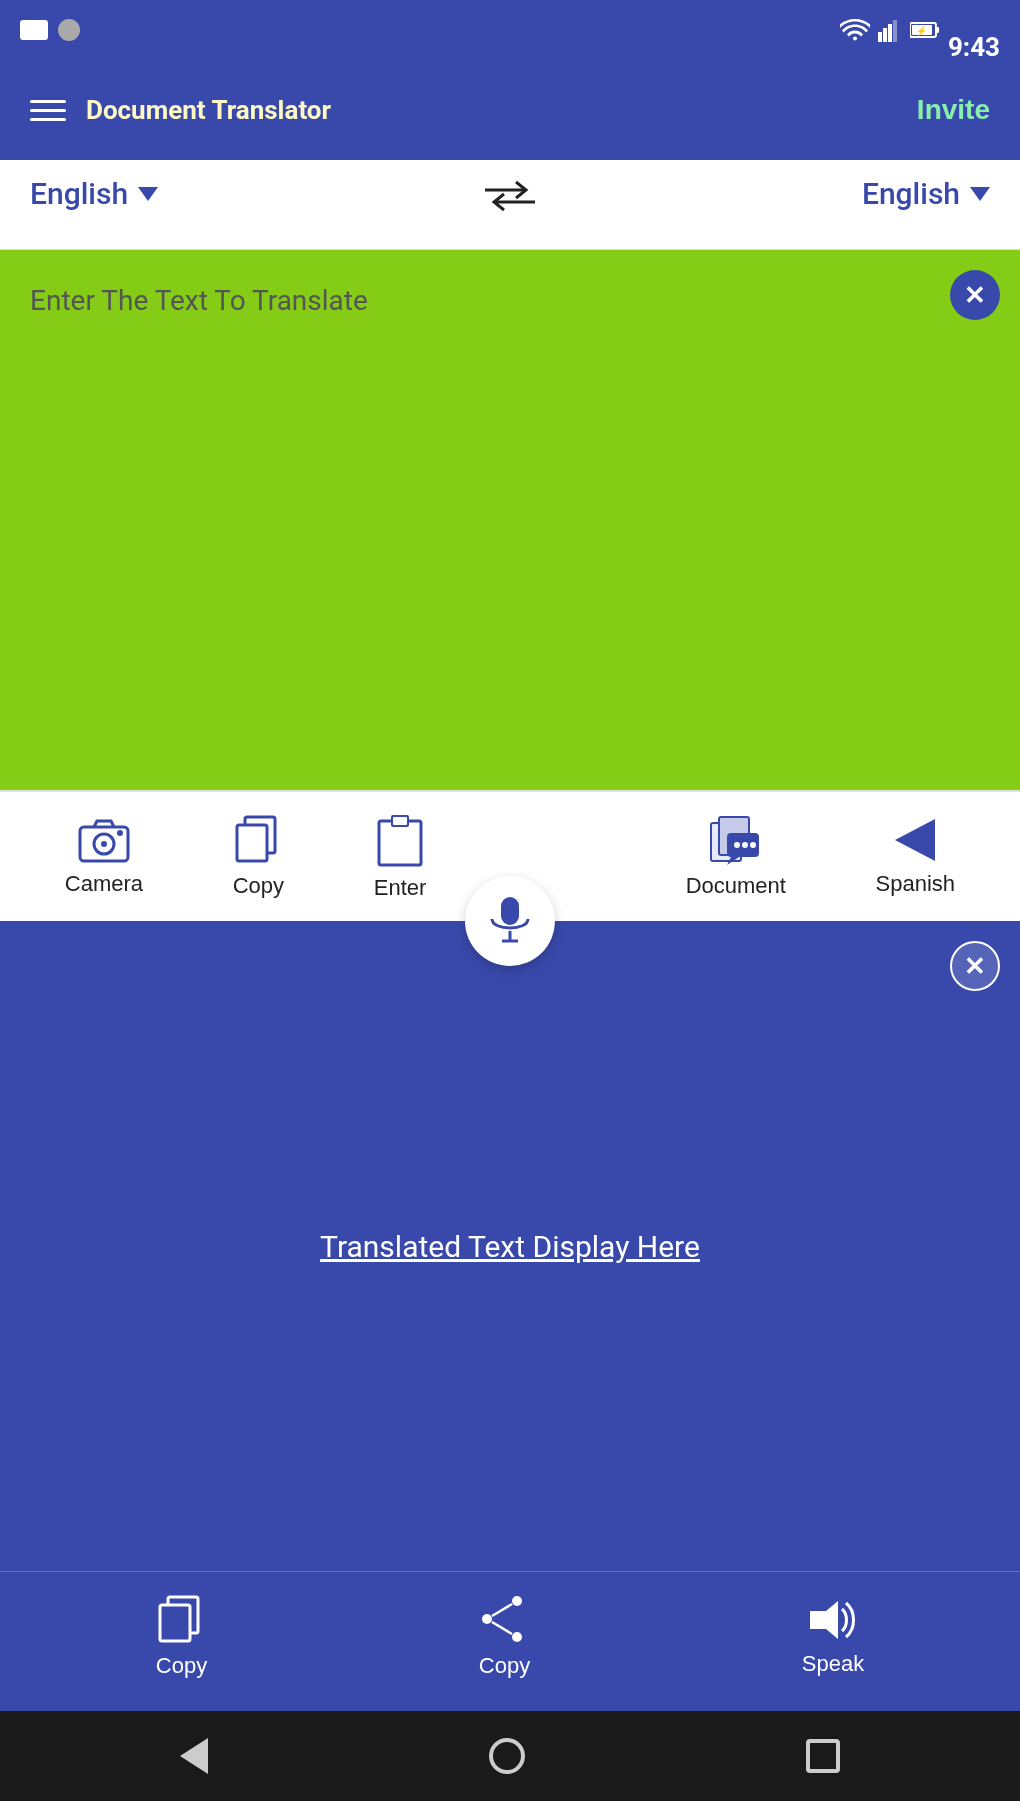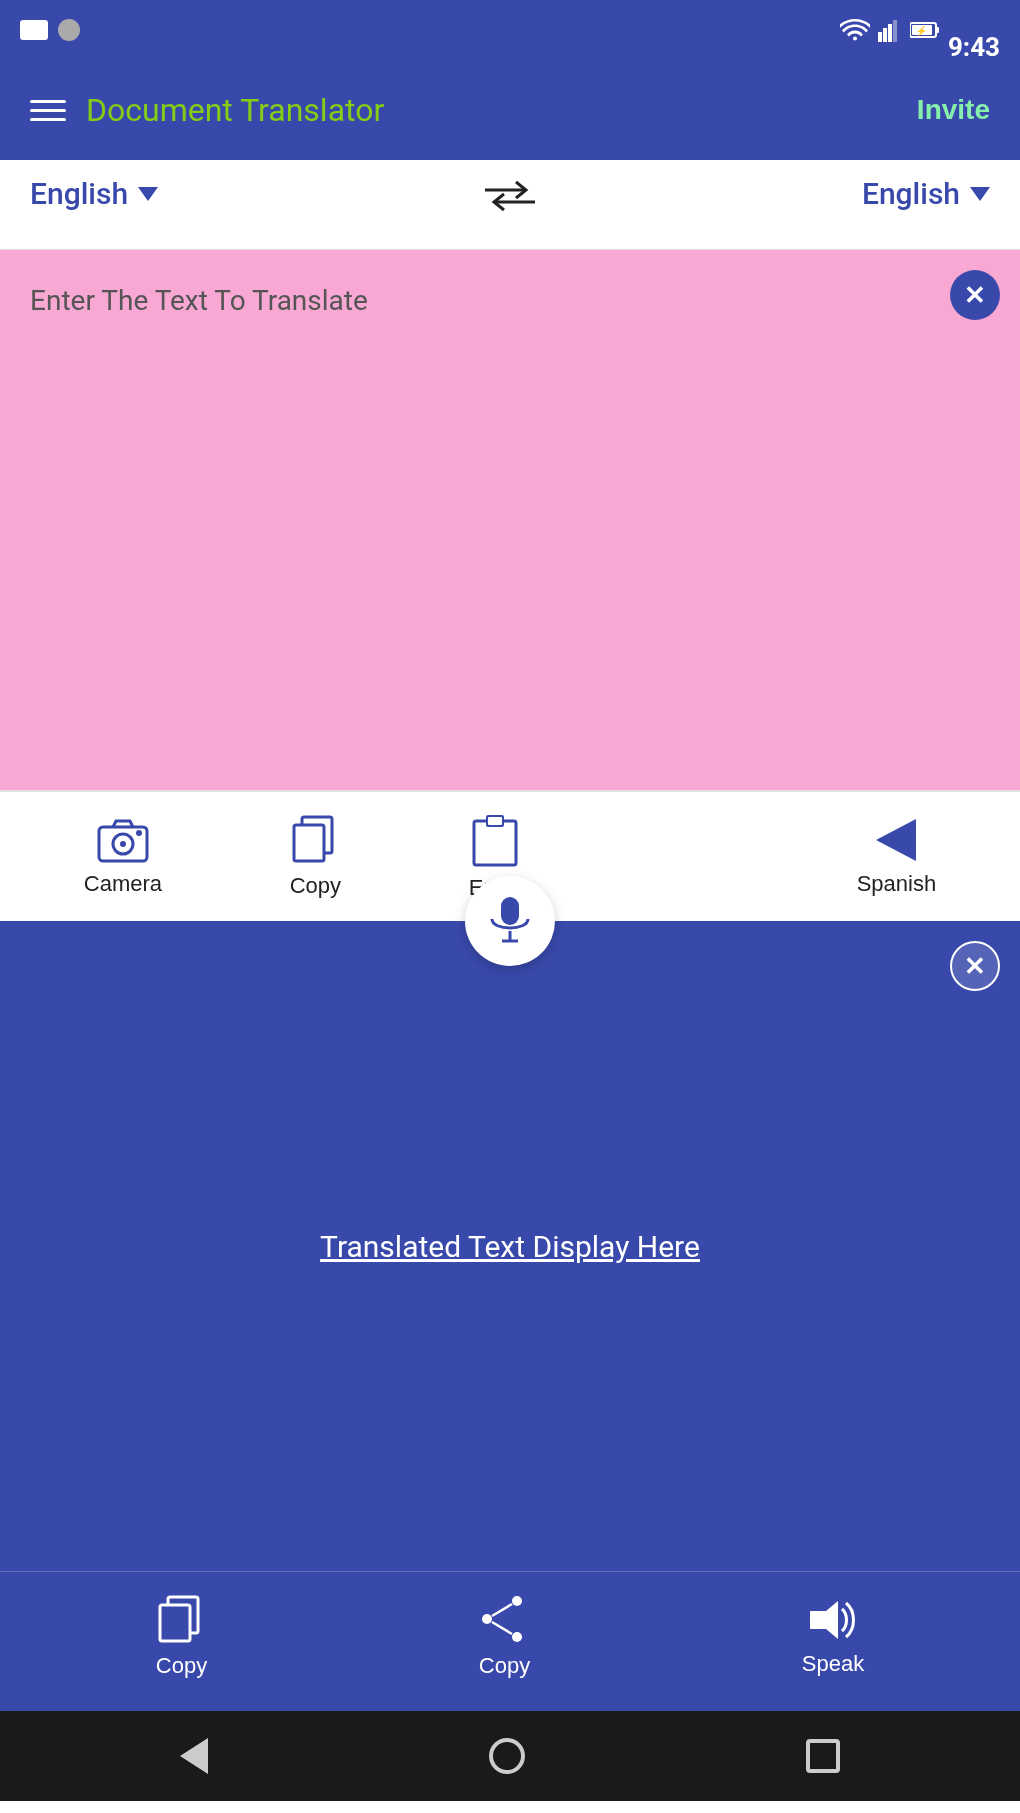--- a/index.html
+++ b/index.html
@@ -70,23 +70,23 @@
       gap: 6px;
       cursor: pointer;
     }
     .hamburger span {
       width: 36px;
       height: 3px;
       background: #fff;
       border-radius: 2px;
     }
     .app-title {
-      color: #84cc16;
-      font-size: 32px;
-      font-weight: 400;
+      color: #fef9c3;
+      font-size: 26px;
+      font-weight: 700;
     }
     .invite-btn {
       color: #86efac;
       font-size: 28px;
       font-weight: bold;
       background: none;
       border: none;
       cursor: pointer;
     }
 
@@ -124,21 +124,21 @@
       border: none;
       cursor: pointer;
       display: flex;
       align-items: center;
     }
 
     
     .input-area {
       width: 100%;
       height: 540px;
-      background: #f9a8d4;
+      background: #84cc16;
       position: relative;
       padding: 30px;
     }
     .input-placeholder {
       color: #555;
       font-size: 28px;
       line-height: 1.5;
     }
     .clear-btn {
       position: absolute;
@@ -410,20 +410,34 @@
     <svg width="46" height="54" viewBox="0 0 46 54" fill="none">
       <rect x="2" y="8" width="42" height="44" rx="2" stroke="#3949ab" stroke-width="3" fill="none"></rect>
       <rect x="14" y="2" width="18" height="12" rx="2" fill="#3949ab"></rect>
       <rect x="16" y="4" width="14" height="8" rx="1" fill="white"></rect>
     </svg>
     <span class="action-label">Enter</span>
   </button>
 
   <div style="width:80px;"></div>
 
+  <button class="action-item">
+    <svg width="54" height="50" viewBox="0 0 54 50" fill="none">
+
+      <rect x="2" y="8" width="30" height="38" rx="2" fill="#e8eaf6" stroke="#3949ab" stroke-width="2"></rect>
+      <rect x="10" y="2" width="30" height="38" rx="2" fill="#c5cae9" stroke="#3949ab" stroke-width="2"></rect>
+
+      <rect x="18" y="18" width="32" height="24" rx="4" fill="#3949ab"></rect>
+      <polygon points="22,42 18,50 30,42" fill="#3949ab"></polygon>
+      <circle cx="28" cy="30" r="3" fill="white"></circle>
+      <circle cx="36" cy="30" r="3" fill="white"></circle>
+      <circle cx="44" cy="30" r="3" fill="white"></circle>
+    </svg>
+    <span class="action-label">Document</span>
+  </button>
 
   <button class="action-item">
     <svg width="44" height="46" viewBox="0 0 44 46" fill="none">
       <polygon points="2,23 42,2 42,44" fill="#3949ab"></polygon>
     </svg>
     <span class="action-label">Spanish</span>
   </button>
 
   <button class="mic-btn">
     <svg width="44" height="52" viewBox="0 0 44 52" fill="none">

